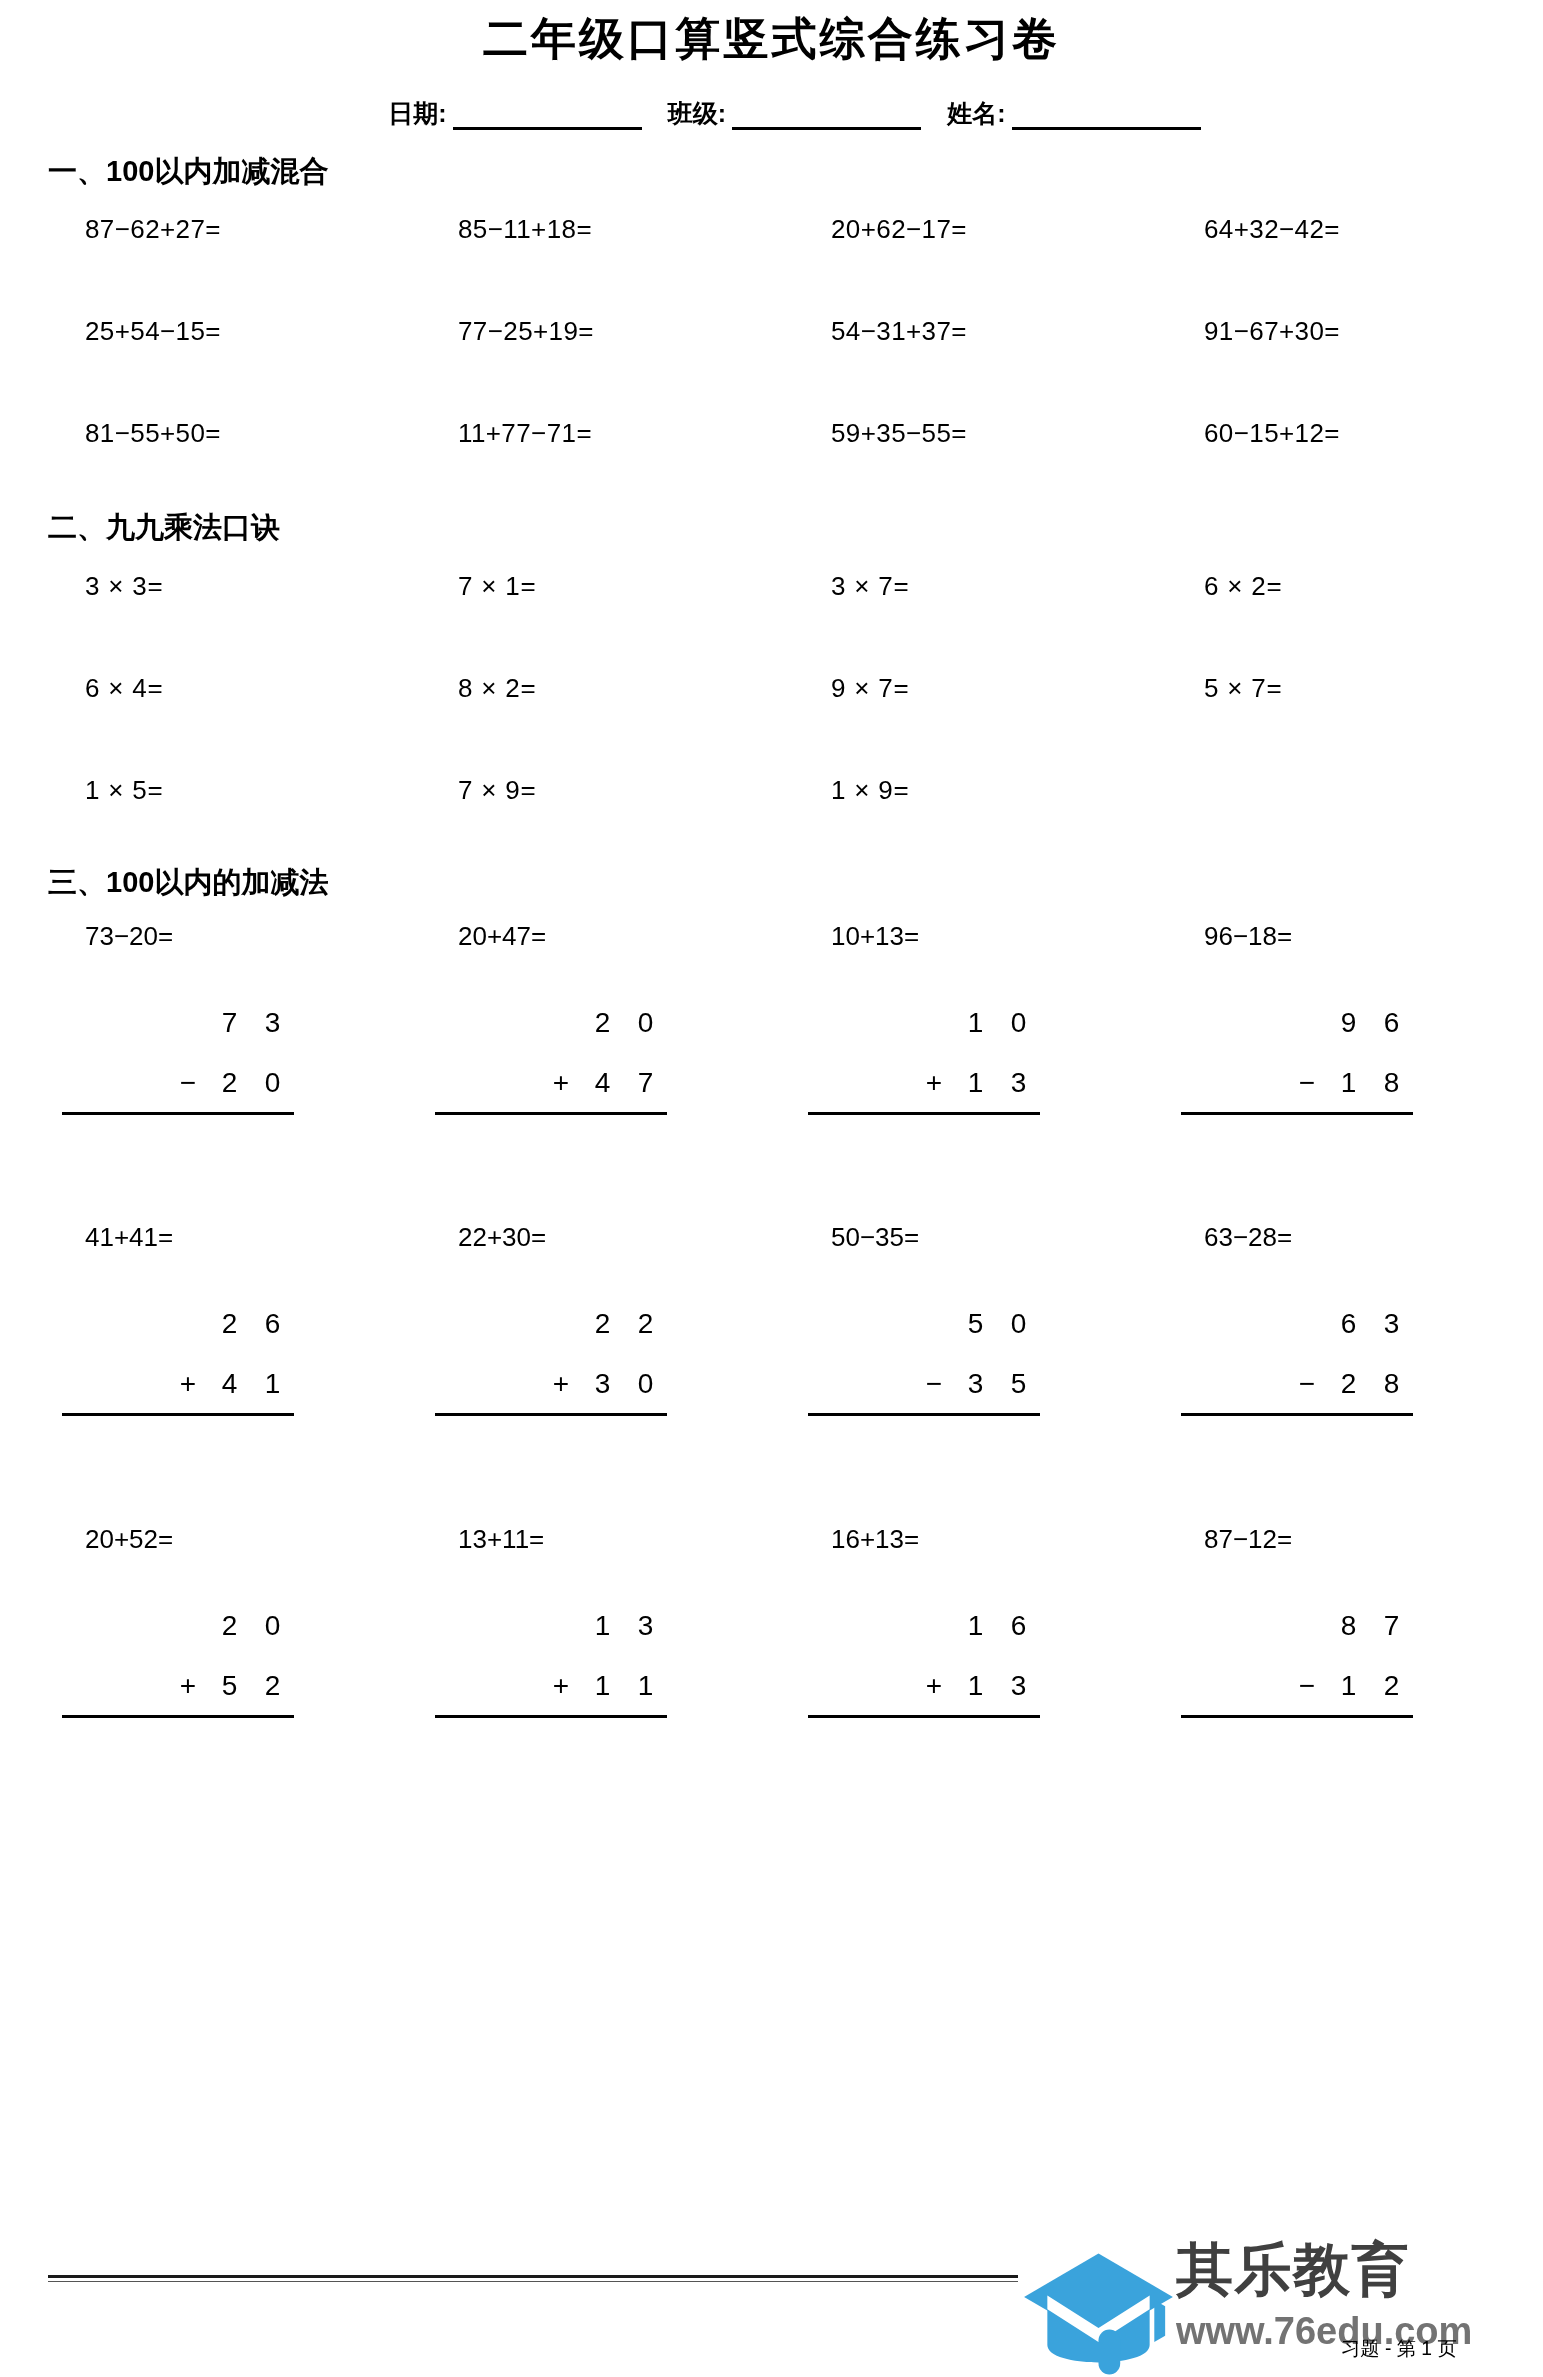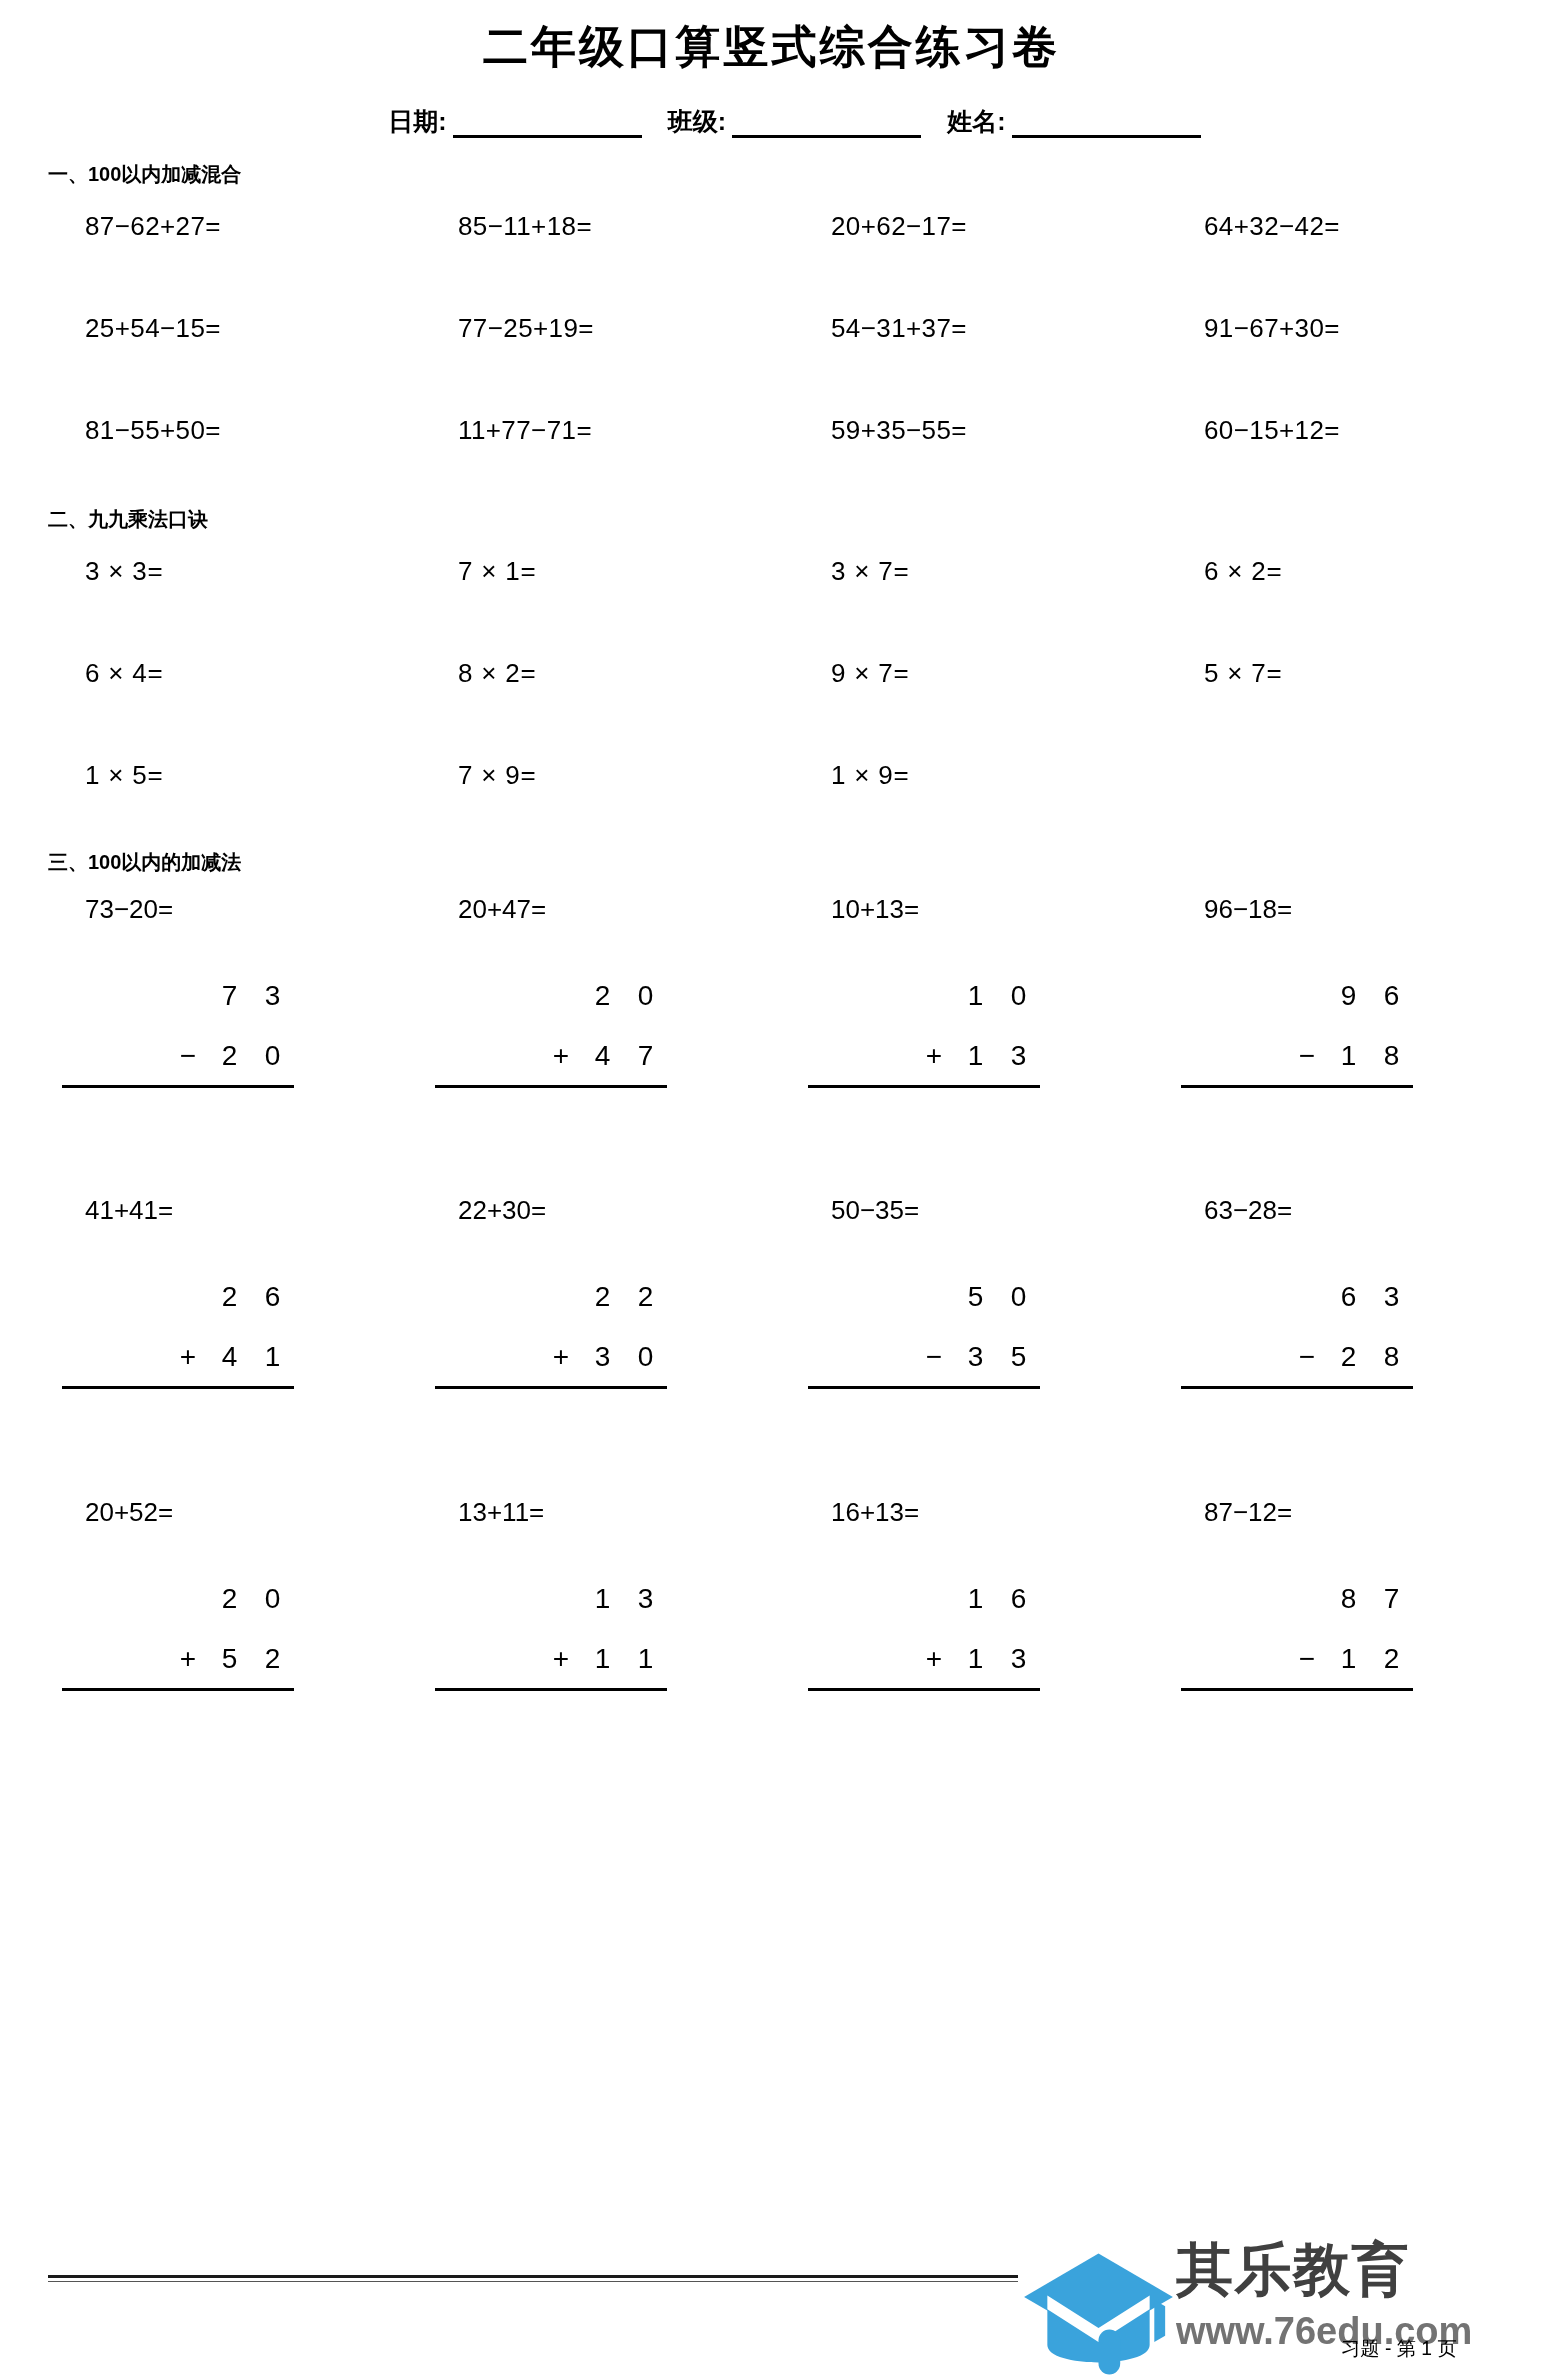--- a/index.html
+++ b/index.html
@@ -17,21 +17,21 @@
     height: 2377px;
     background: #ffffff;
   }
 
   
   .title {
     text-align: center;
     font-size: 45px;
     font-weight: bold;
     letter-spacing: 3.1px;
-    padding-top: 20px;
+    padding-top: 12px;
     line-height: 1.2;
     color: #000;
   }
 
   
   .info-line {
     display: flex;
     justify-content: center;
     align-items: flex-end;
     gap: 0px;
@@ -47,21 +47,21 @@
     width: 189px;
     border-bottom: 3.1px solid #000;
     height: 26px;
     margin-left: 6.2px;
     margin-right: 26px;
   }
   .info-group:last-child .info-blank { margin-right: 0; }
 
   
   .section-head {
-    font-size: 20px;
+    font-size: 29px;
     font-weight: bold;
     margin: 0 0 0 48px;
     line-height: 1.3;
     white-space: nowrap;
   }
 
   
   .hgrid {
     display: grid;
     grid-template-columns: repeat(4, 1fr);

